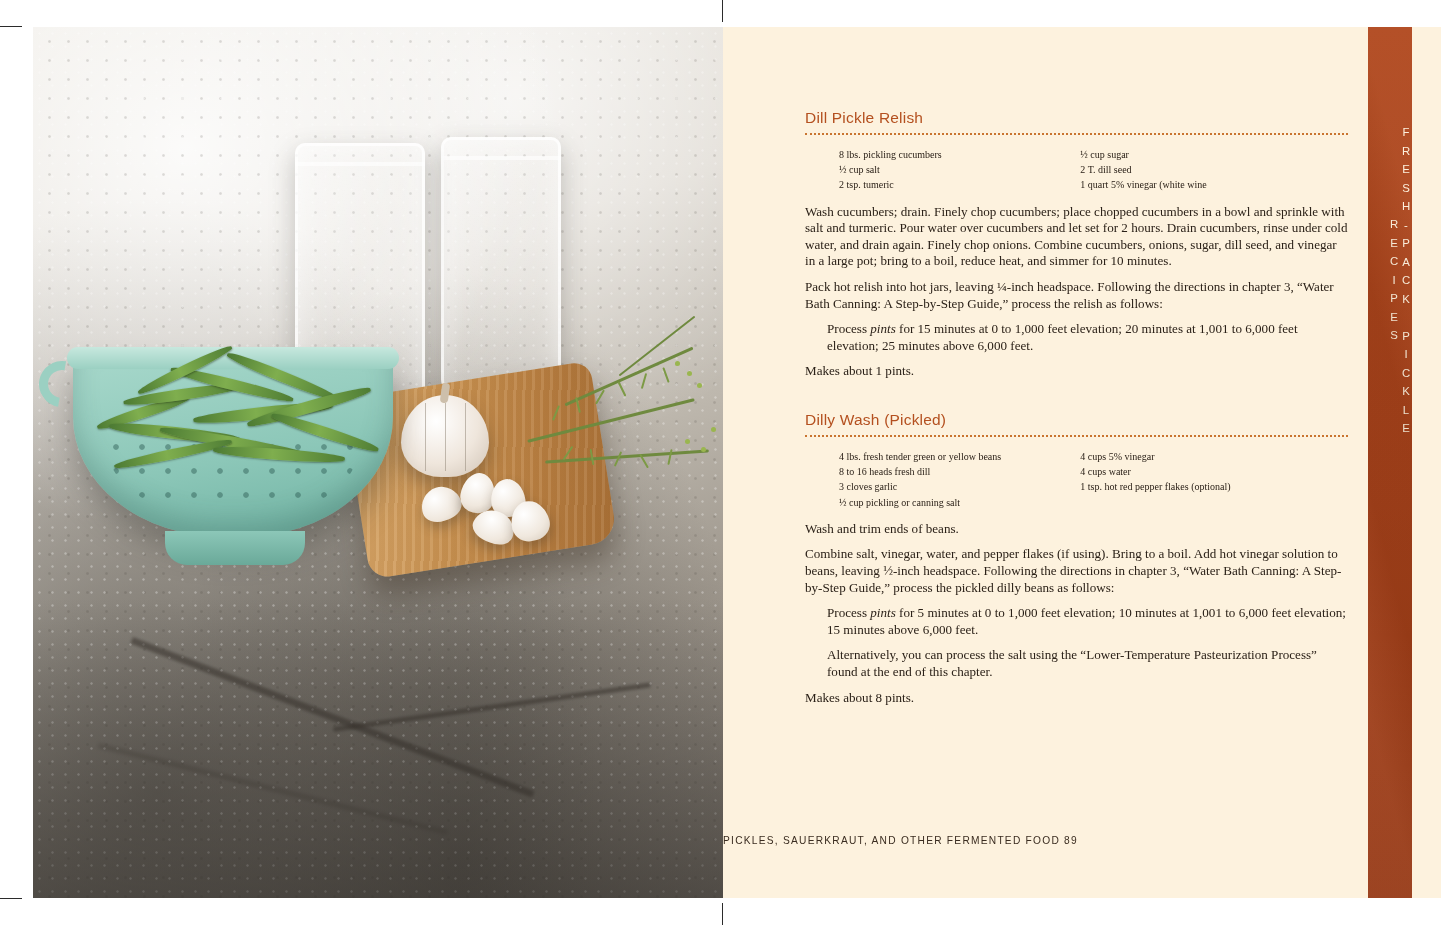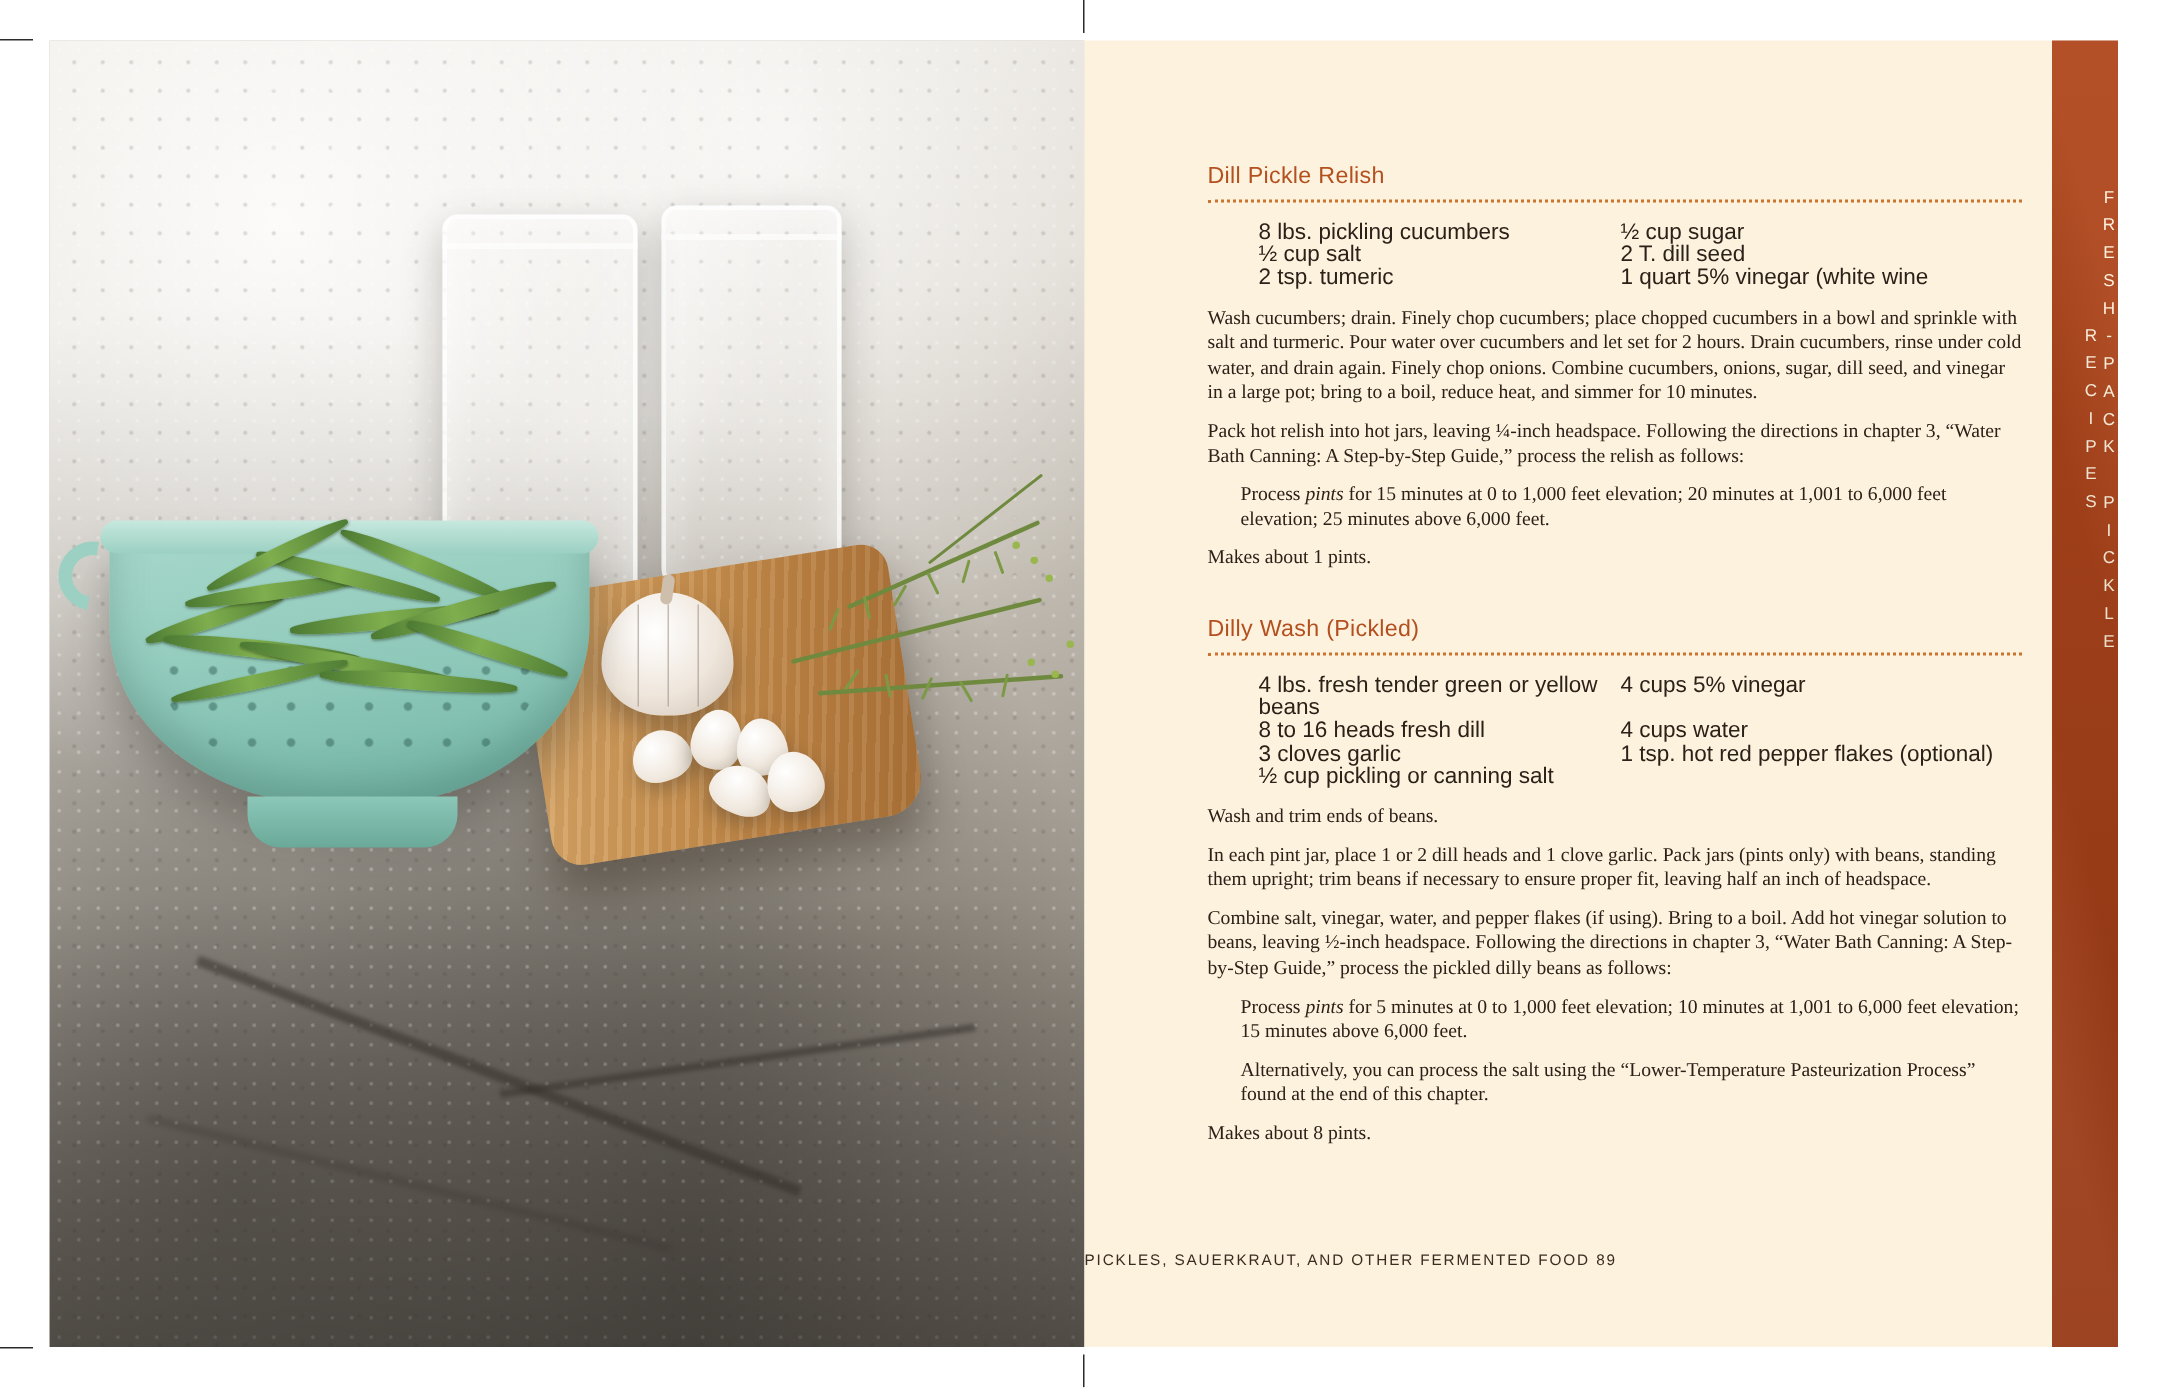--- a/index.html
+++ b/index.html
@@ -166,21 +166,21 @@
     position: absolute; width: 2px; height: 16px; background: #7c9a45; border-radius: 2px;
   }
   .dill .umbel {
     position: absolute; width: 5px; height: 5px; background: #9ab64f; border-radius: 50%;
   }
 
   
   .text-page {
     position: absolute;
     left: 723px; top: 27px;
-    width: 645px; height: 871px;
+    width: 718px; height: 871px;
     background: #fdf2de;
   }
   .content {
     position: absolute;
     left: 82px; top: 82px; width: 543px;
     color: #2b2118;
   }
   .recipe-title {
     font-family: "Liberation Sans", sans-serif;
     font-size: 15.5px;
@@ -190,22 +190,22 @@
     font-weight: normal;
   }
   .dots {
     height: 3px;
     border-bottom: 2px dotted #c9742f;
     margin-bottom: 12px;
   }
   .ing-table {
     width: 100%;
     margin: 0 0 11px 34px;
-    font-family: Liberation Sans, sans-serif;
-    font-size: 15px;
+    font-family: Liberation Serif, serif;
+    font-size: 10px;
     line-height: 15.2px;
     color: #2b2118;
     border-collapse: collapse;
   }
   .ing-table td { vertical-align: top; padding: 0; }
   .ing-table td.c1 { width: 224px; }
   .ing-table td.c2 { width: 280px; }
   .ing-line { white-space: pre-wrap; }
   p.body {
     margin: 0 0 9px 0;
@@ -416,21 +416,20 @@
         <tr>
           <td class="c1">
                 <div class="ing-line">½ cup pickling or canning salt</div>
               </td>
           <td class="c2"></td>
         </tr>
       </tbody>
         </table>
 
       <p class="body">Wash and trim ends of beans.</p>
-      <p class="body">In each pint jar, place 1 or 2 dill heads and 1 clove garlic. Pack jars (pints only) with beans, standing them upright; trim beans if necessary to ensure proper fit, leaving half an inch of headspace.</p>
       <p class="body">Combine salt, vinegar, water, and pepper flakes (if using). Bring to a boil. Add hot vinegar solution to beans, leaving ½-inch headspace. Following the directions in chapter 3, “Water Bath Canning: A Step-by-Step Guide,” process the pickled dilly beans as follows:</p>
       <p class="proc"><span>Process </span><span class="it">pints</span><span> for 5 minutes at 0 to 1,000 feet elevation; 10 minutes at 1,001 to 6,000 feet elevation; 15 minutes above 6,000 feet.</span></p>
       <p class="proc">Alternatively, you can process the salt using the “Lower-Temperature Pasteurization Process” found at the end of this chapter.</p>
       <p class="body">Makes about 8 pints.</p>
 
     </div>
 
     <div class="footer">PICKLES, SAUERKRAUT, AND OTHER FERMENTED FOOD  89</div>
   </div>
 

